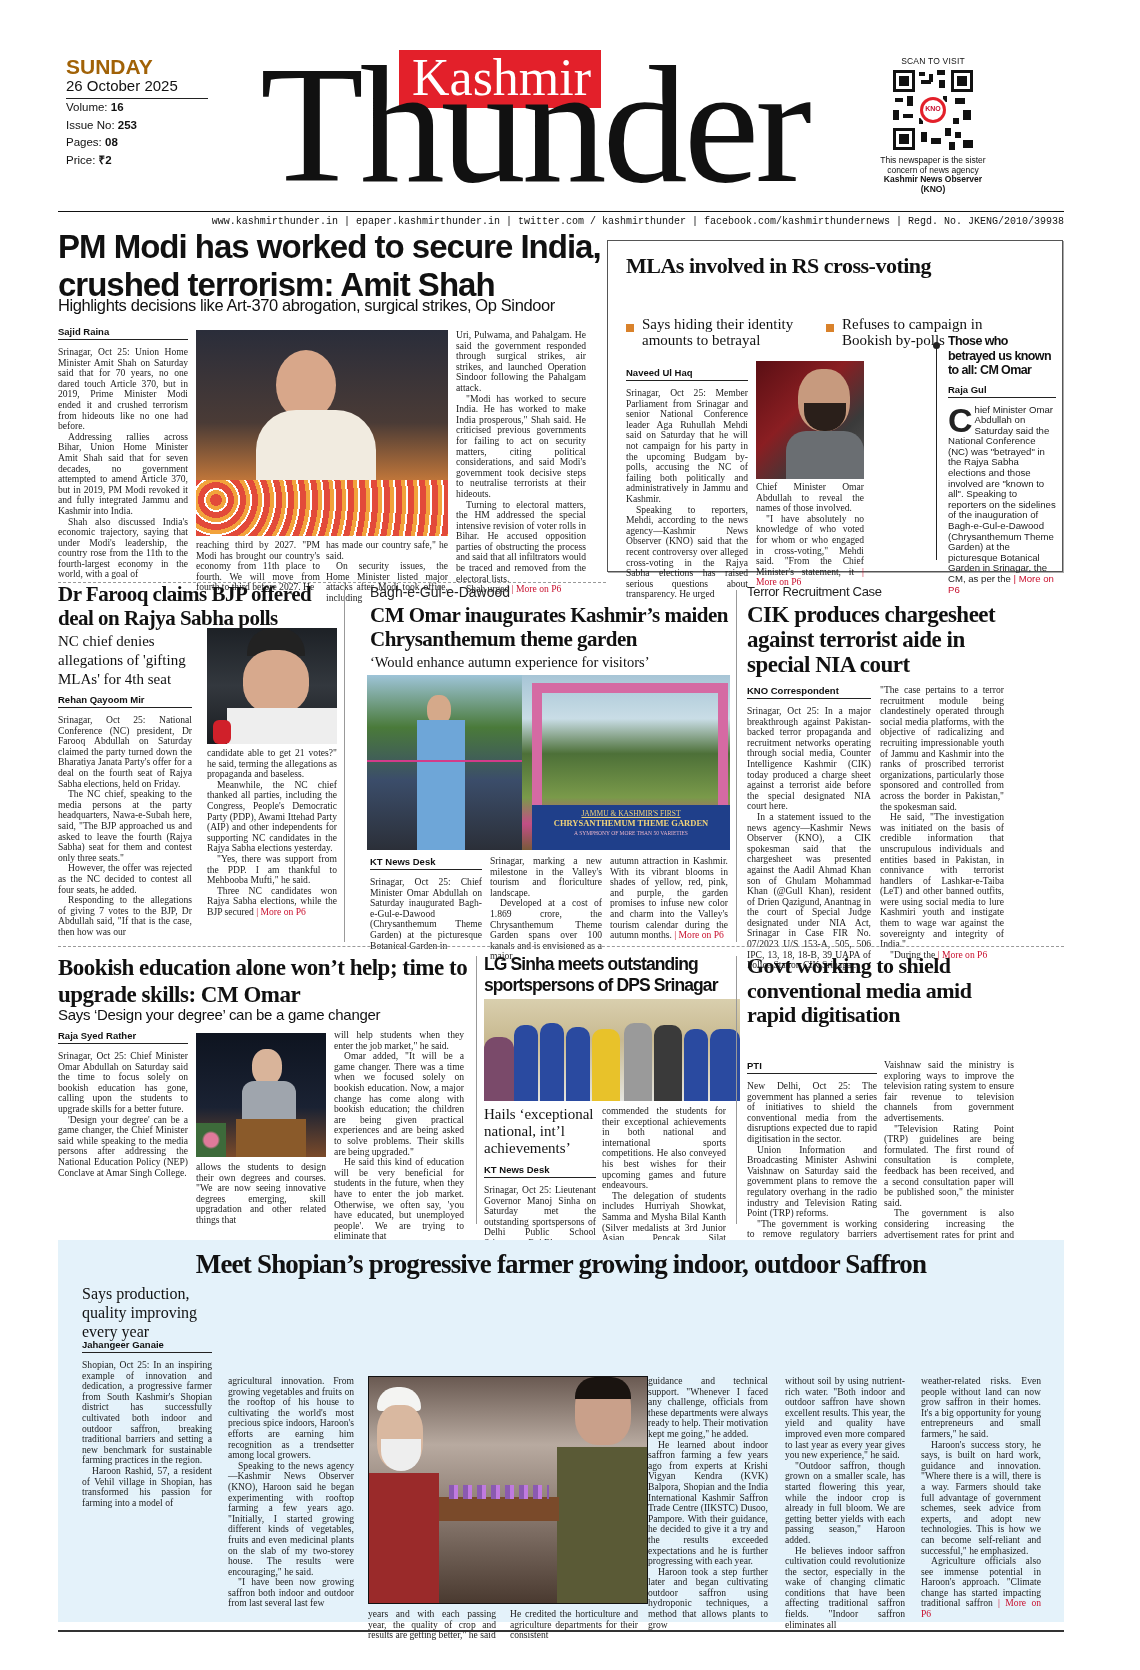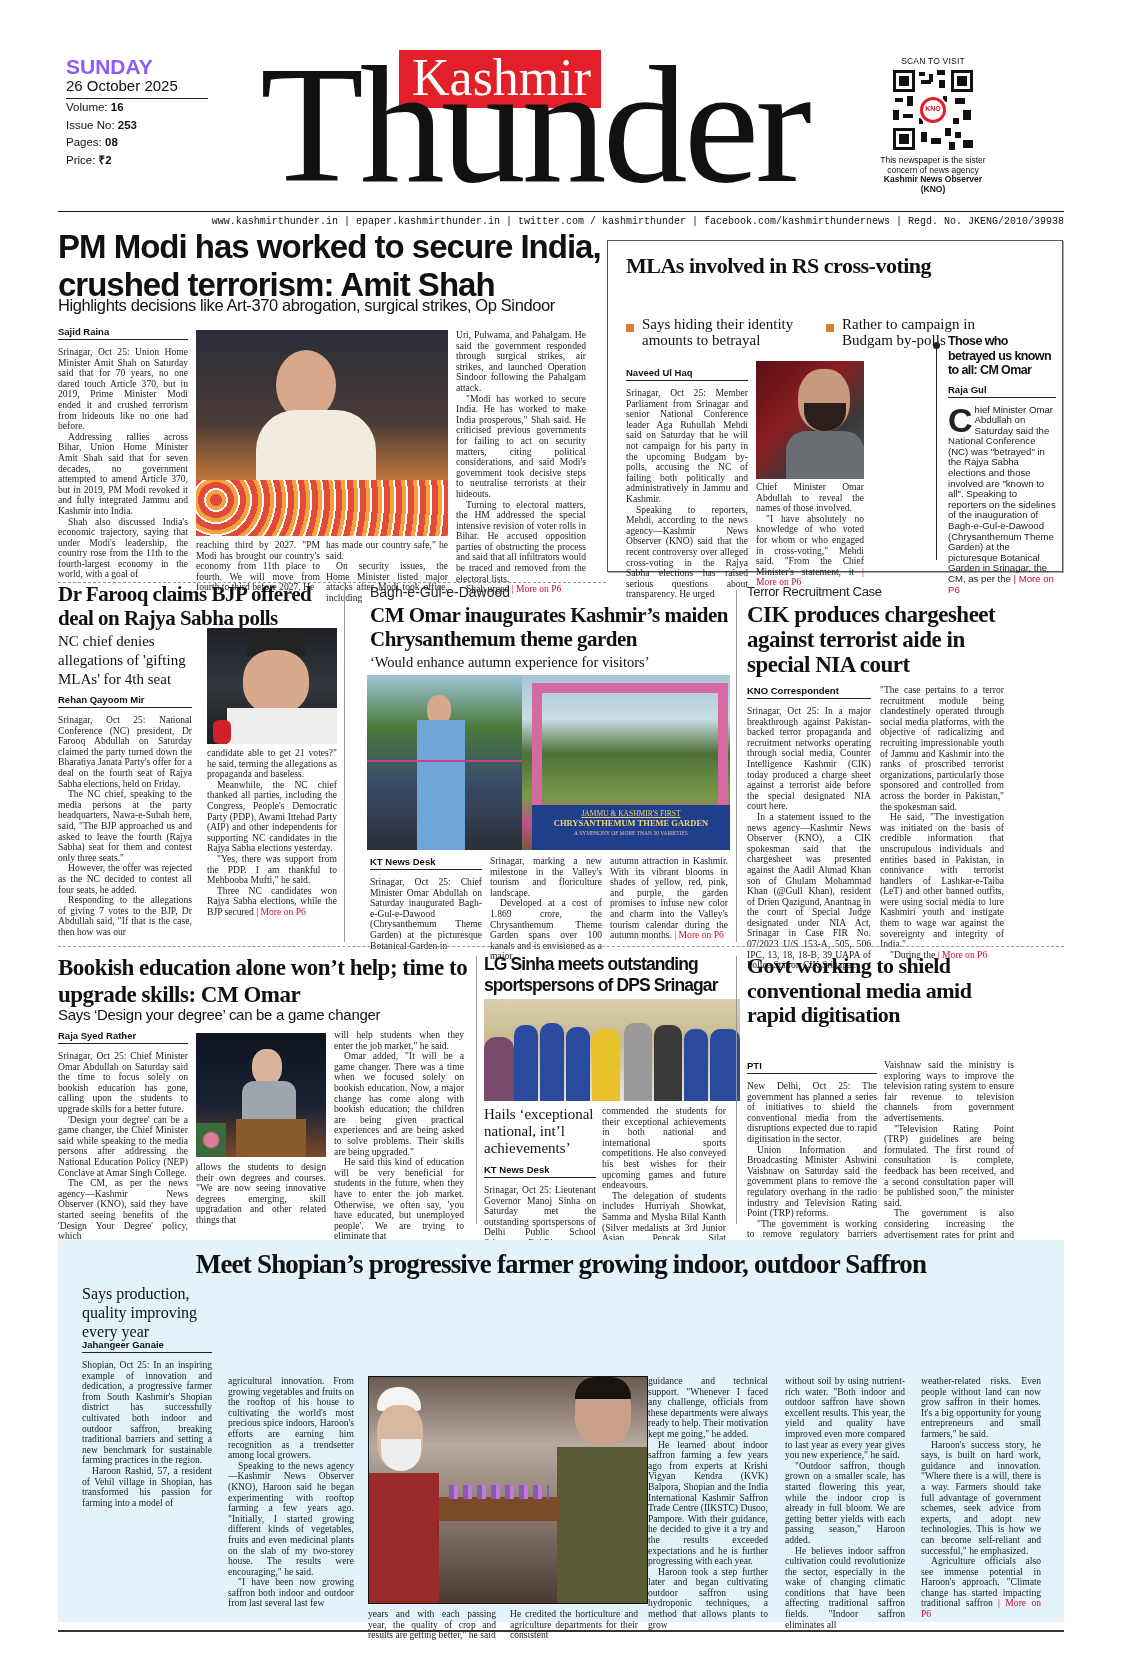--- a/index.html
+++ b/index.html
@@ -17,21 +17,21 @@
   .photo { position: absolute; overflow: hidden; }
   .kicker { font-family: "Liberation Sans", sans-serif; font-size: 15px; color: #222; }
   .h-serif { font-family: "Liberation Serif", serif; font-weight: bold; color: #111; letter-spacing: -0.5px; }
   .h-sans { font-family: "Liberation Sans", sans-serif; font-weight: bold; color: #111; letter-spacing: -1px; }
   .col { position: absolute; }
 </style>
 </head>
 <body>
 
 <div class="abs sans" style="left:66px;top:56px;width:142px;">
-  <div style="color:#8b5cf6;font-weight:bold;font-size:21px;line-height:22px;">SUNDAY</div>
+  <div style="color:#a16207;font-weight:bold;font-size:21px;line-height:22px;">SUNDAY</div>
   <div style="font-size:15px;line-height:16px;border-bottom:1px solid #222;padding-bottom:4px;">26 October 2025</div>
   <div style="font-size:11.5px;line-height:17.5px;">
     <div><span>Volume:</span> <b>16</b></div>
     <div><span>Issue No:</span> <b>253</b></div>
     <div><span>Pages:</span> <b>08</b></div>
     <div><span>Price:</span> <b>₹2</b></div>
   </div>
 </div>
 
 <div class="abs" style="left:260px;top:48px;width:540px;height:152px;">
@@ -135,21 +135,21 @@
 <div class="abs" style="left:607px;top:240px;width:456px;height:332px;border:1px solid #555;box-shadow:1px 1px 0 #aaa;"></div>
 <div class="abs h-serif" style="left:626px;top:252px;width:430px;font-size:22px;line-height:27px;">
   <div>MLAs involved in RS cross-voting</div>
 </div>
 <div class="abs serif" style="left:626px;top:316px;width:190px;font-size:15px;line-height:16px;display:flex;">
   <span style="display:inline-block;width:8px;height:8px;background:#d9822b;margin:8px 8px 0 0;flex:none;"></span>
   <span>Says hiding their identity amounts to betrayal</span>
 </div>
 <div class="abs serif" style="left:826px;top:316px;width:190px;font-size:15px;line-height:16px;display:flex;">
   <span style="display:inline-block;width:8px;height:8px;background:#d9822b;margin:8px 8px 0 0;flex:none;"></span>
-  <span>Rather to campaign in Budgam by-polls</span>
+  <span>Refuses to campaign in Bookish by-polls</span>
 </div>
 <div class="col" style="left:626px;top:367px;width:122px;">
   <div class="byline">Naveed Ul Haq</div>
   <div class="body-text">
       <p>Srinagar, Oct 25: Member Parliament from Srinagar and senior National Conference leader Aga Ruhullah Mehdi said on Saturday that he will not campaign for his party in the upcoming Budgam by-polls, accusing the NC of failing both politically and administratively in Jammu and Kashmir.</p>
       <p>Speaking to reporters, Mehdi, according to the news agency—Kashmir News Observer (KNO) said that the recent controversy over alleged cross-voting in the Rajya Sabha elections has raised serious questions about transparency. He urged</p>
     </div>
 </div>
 <div class="photo" style="left:756px;top:361px;width:108px;height:118px;background:linear-gradient(135deg,#5a0f14 0%,#8a1e22 40%,#3a3a3a 70%,#555 100%);">
   <div style="position:absolute;left:42px;top:8px;width:52px;height:62px;border-radius:45%;background:#c79a7e;"></div>
@@ -247,21 +247,20 @@
 
 <div class="hr-dash" style="left:58px;top:946px;width:1006px;"></div>
 
 <div class="abs h-serif" style="left:58px;top:954px;width:410px;font-size:23px;line-height:27px;">Bookish education alone won’t help; time to upgrade skills: CM Omar</div>
 <div class="abs sans" style="left:58px;top:1006px;font-size:15px;letter-spacing:-0.3px;text-align:center;">Says ‘Design your degree’ can be a game changer</div>
 <div class="col" style="left:58px;top:1030px;width:130px;">
   <div class="byline">Raja Syed Rather</div>
   <div class="body-text">
       <p>Srinagar, Oct 25: Chief Minister Omar Abdullah on Saturday said the time to focus solely on bookish education has gone, calling upon the students to upgrade skills for a better future.</p>
       <p>'Design your degree' can be a game changer, the Chief Minister said while speaking to the media persons after addressing the National Education Policy (NEP) Conclave at Amar Singh College.</p>
-      <p>The CM, as per the news agency—Kashmir News Observer (KNO), said they have started seeing benefits of the 'Design Your Degree' policy, which</p>
     </div>
 </div>
 <div class="photo" style="left:196px;top:1033px;width:130px;height:124px;background:linear-gradient(180deg,#0e1420 0%,#1a2233 60%,#7a4a2a 100%);">
   <div style="position:absolute;left:56px;top:16px;width:30px;height:36px;border-radius:45%;background:#d9b49a;"></div>
   <div style="position:absolute;left:46px;top:48px;width:54px;height:40px;background:#9fa5ad;border-radius:12px 12px 0 0;"></div>
   <div style="position:absolute;left:40px;top:86px;width:70px;height:38px;background:#8a5a2a;"></div>
   <div style="position:absolute;left:0;top:90px;width:30px;height:34px;background:radial-gradient(circle,#e07a9a 0 30%,#3d6a3a 40%);"></div>
 </div>
 <div class="col body-text" style="left:196px;top:1162px;width:130px;">
     <p>allows the students to design their own degrees and courses. "We are now seeing innovative degrees emerging, skill upgradation and other related things that</p>

